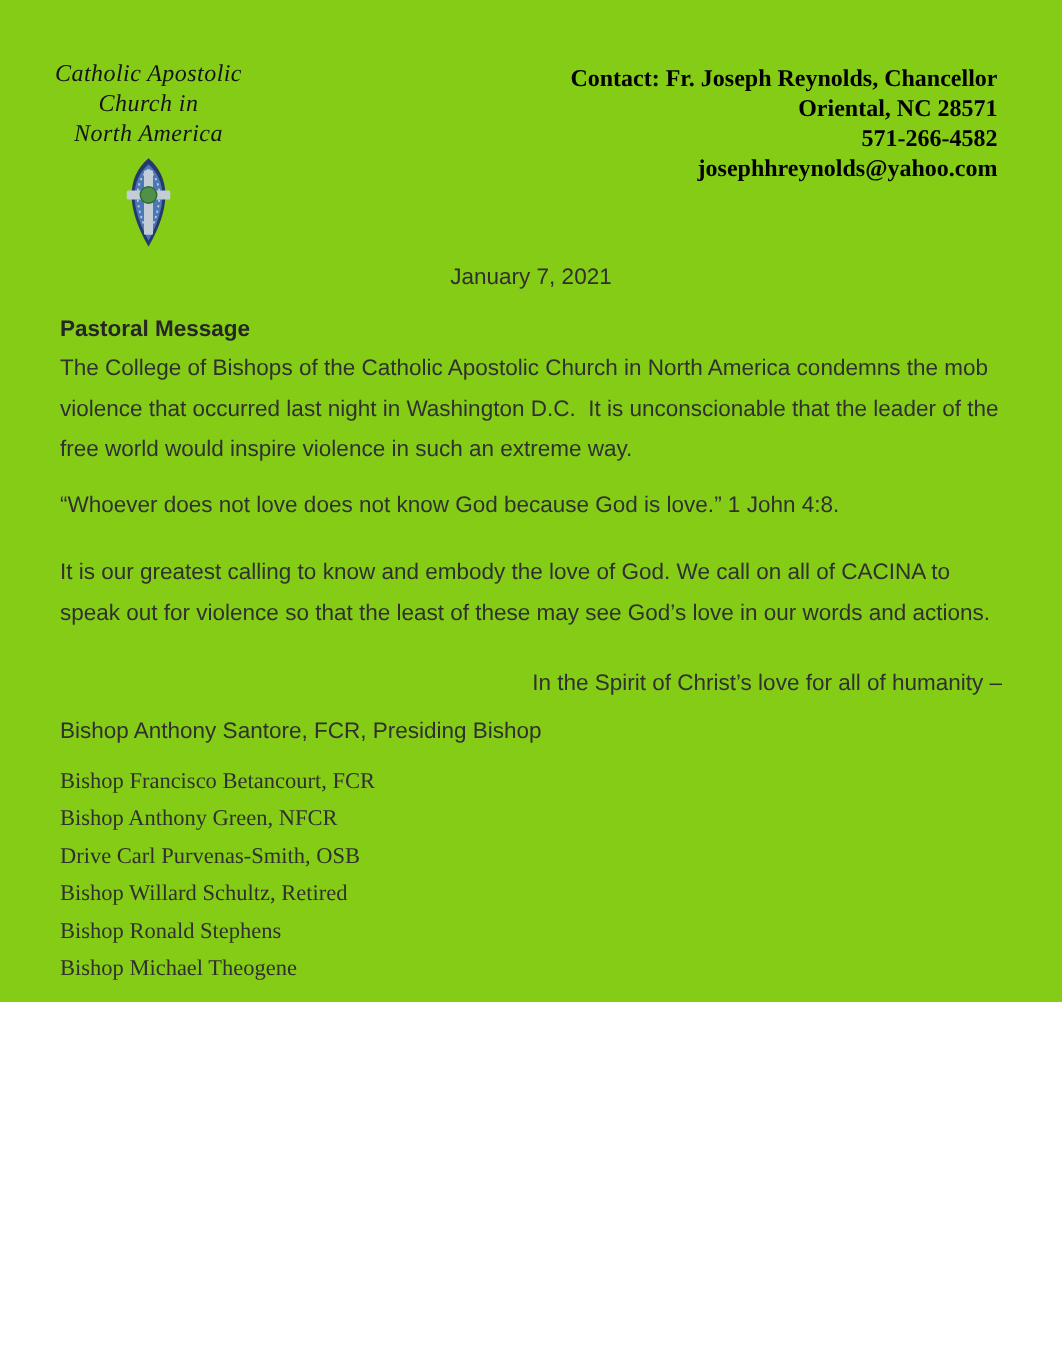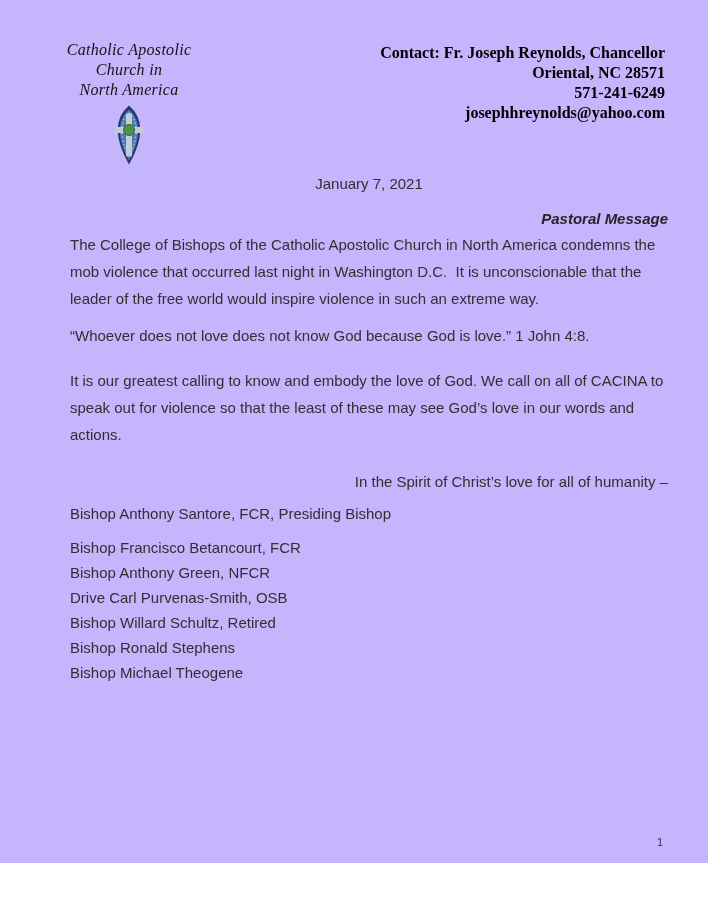--- a/index.html
+++ b/index.html
@@ -1,25 +1,24 @@
 <!DOCTYPE html>
 <html><head>
 <meta charset="utf-8">
 <style>
   * { margin: 0; padding: 0; box-sizing: border-box; }
   html, body { background: #ffffff; }
   .page {
     position: relative;
     width: 708px;
-    height: 863px;
-    background: #c4b5fd;
+    height: 668px;
+    background: #84cc16;
     font-family: "Liberation Sans", sans-serif;
     color: #2f2f2f;
     overflow: hidden;
-    padding-left: 30px;
   }
   
   .header {
     display: flex;
     align-items: flex-start;
     padding: 40px 43px 0 14px;
   }
   .logo {
     width: 170px;
     text-align: center;
@@ -46,45 +45,45 @@
   }
   
   .letter { margin: 0 40px; }
   .date {
     text-align: center;
     font-size: 15px;
     margin-top: 6px;
     color: #303030;
   }
   .title {
-    text-align: right;
+    text-align: left;
     font-size: 15px;
     font-weight: bold;
     color: #262626;
     margin-top: 18px;
-    font-style: italic;
   }
   .para {
     font-size: 15px;
     line-height: 27px;
     white-space: pre-wrap;
     color: #303030;
   }
   .p1 { margin-top: 4px; }
   .p2 { margin-top: 6px; }
   .quote { margin-top: 10px; }
   .p4 { margin-top: 18px; }
   .closing { margin-top: 20px; text-align: right; }
   .presiding { margin-top: 5px; }
   .signatories {
     list-style: none;
     margin-top: 8px;
     font-size: 15px;
     line-height: 25px;
     color: #303030;
+    font-family: Liberation Serif, serif;
   }
   .page-number {
     position: absolute;
     top: 836px;
     right: 45px;
     font-size: 11px;
     color: #333333;
   }
 </style>
 </head>
@@ -107,21 +106,21 @@
           <path d="M23 8 Q8.5 21 23 52" fill="none" stroke="#cfd8e4" stroke-width="1.2" stroke-dasharray="1.5 2.2" opacity="0.85"></path>
           <rect x="20" y="8.5" width="6" height="43" rx="1" fill="#c3cdd8"></rect>
           <rect x="8.5" y="22" width="29" height="6" rx="1" fill="#c3cdd8"></rect>
           <circle cx="23" cy="25" r="5.5" stroke-width="1" stroke="#2f6b33" fill="#4f9147"></circle>
         </svg>
       </div>
     </div>
     <div class="contact">
       <div>Contact: Fr. Joseph Reynolds, Chancellor</div>
       <div>Oriental, NC 28571</div>
-      <div>571-241-6249</div>
+      <div>571-266-4582</div>
       <div>josephhreynolds@yahoo.com</div>
     </div>
   </header>
 
   <main class="letter">
     <p class="date">January 7, 2021</p>
     <p class="title">Pastoral Message</p>
 
     <p class="para p1">The College of Bishops of the Catholic Apostolic Church in North America condemns the mob violence that occurred last night in Washington D.C.  It is unconscionable that the leader of the free world would inspire violence in such an extreme way.</p>
     <p class="para quote">“Whoever does not love does not know God because God is love.” 1 John 4:8.</p>

